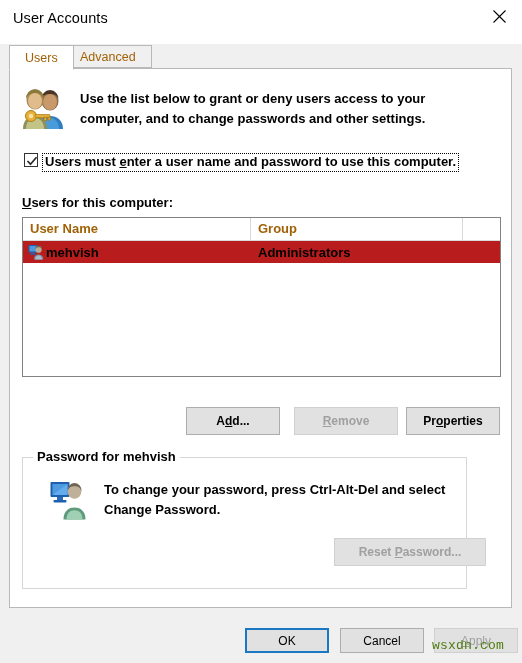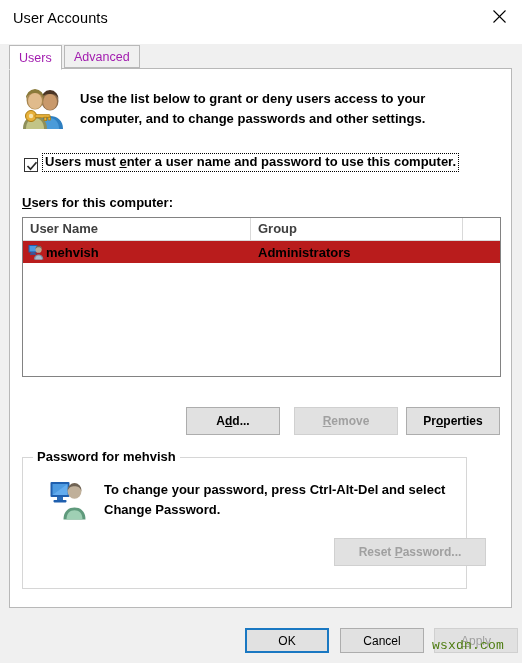--- a/index.html
+++ b/index.html
@@ -50,26 +50,26 @@
     position: absolute;
     left: 9px;
     top: 45px;
     height: 24px;
   }
   .tab {
     position: absolute;
     top: 0;
     height: 23px;
     box-sizing: border-box;
-    padding: 0 9px;
+    padding: 0 15px;
     line-height: 22px;
     font-size: 12.5px;
     border: 1px solid #b8b8b8;
     background: #f0f0f0;
-    color: #a21caf;
+    color: #a16207;
     white-space: nowrap;
   }
   .tab.active {
     background: #ffffff;
     border-bottom: 1px solid #ffffff;
     height: 25px;
     line-height: 24px;
     top: 0;
     z-index: 3;
   }
@@ -110,21 +110,21 @@
     line-height: 20px;
     color: #000;
   }
 
   
   .cb-row {
     position: absolute;
     left: 14px;
     top: 84px;
     display: flex;
-    align-items: flex-end;
+    align-items: flex-start;
   }
   .cb-box {
     width: 14px;
     height: 14px;
     box-sizing: border-box;
     border: 1px solid #333;
     background: #fff;
     position: relative;
     flex: 0 0 auto;
   }
@@ -162,21 +162,21 @@
     height: 23px;
     box-sizing: border-box;
     border-bottom: 1px solid #d9d9d9;
     background: #ffffff;
   }
   .lv-col {
     box-sizing: border-box;
     border-right: 1px solid #d9d9d9;
     padding: 3px 0 0 7px;
     font-size: 13px;
-    color: #404040;
+    color: #a16207;
     height: 23px;
     white-space: nowrap;
     overflow: hidden;
   }
   .lv-col.c0 { width: 228px; }
   .lv-col.c1 { width: 212px; }
   .lv-col.c2 { width: 37px; border-right: none; }
   .lv-row {
     display: flex;
     height: 22px;

